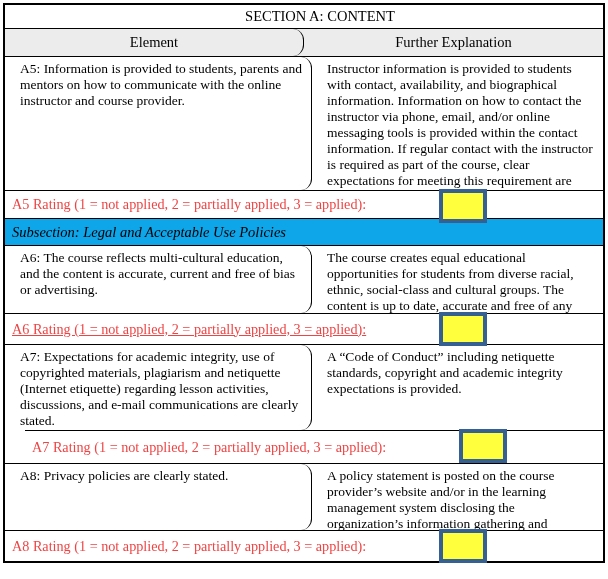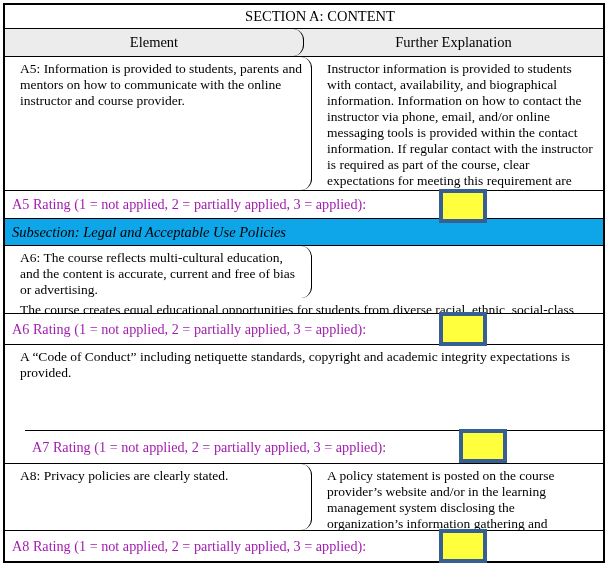--- a/index.html
+++ b/index.html
@@ -35,32 +35,32 @@
   .content-row .cell-left,
   .content-row .cell-right {
     padding: 4px 9px 0 7px;
     font-size: 13.5px;
     line-height: 16px;
     overflow: hidden;
     margin-left: 8px;
   }
 
   .row-a5 { height: 134px; }
-  .row-a6 { height: 68px; flex-direction: column; }
+  .row-a6 { height: 68px; }
   .row-a7 { height: 86px; }
   .row-a8 { height: 67px; }
 
   .rating-row {
-    color: #a21caf;
+    color: #ef4444;
     font-size: 14.2px;
     align-items: center;
     padding-left: 7px;
   }
   .rating-a5 { height: 28px; }
-  .rating-a6 { height: 31px; }
+  .rating-a6 { height: 31px; text-decoration: underline; }
   .rating-a7 { height: 33px; margin-left: 20px; }
   .rating-a8 { height: 31px; }
 
   .rating-box {
     position: absolute;
     left: 434px; top: -2px;
     width: 48px; height: 34px;
     background: #FFFF3D;
     border: 4px solid #366092;
     z-index: 2;
@@ -109,20 +109,21 @@
     <div class="cell-left">A6: The course reflects multi-cultural education, and the content is accurate, current and free of bias or advertising.</div>
     <div class="cell-right">The course creates equal educational opportunities for students from diverse racial, ethnic, social-class and cultural groups. The content is up to date, accurate and free of any bias.</div>
   </div>
 
   <div class="row rating-row rating-a6">
     <span>A6 Rating (1 = not applied, 2 = partially applied, 3 = applied):</span>
     <div class="rating-box"></div>
   </div>
 
   <div class="row content-row row-a7">
+    <div class="cell-left">A7: Expectations for academic integrity, use of copyrighted materials, plagiarism and netiquette (Internet etiquette) regarding lesson activities, discussions, and e-mail communications are clearly stated.</div>
     <div class="cell-right">A “Code of Conduct” including netiquette standards, copyright and academic integrity expectations is provided.</div>
   </div>
 
   <div class="row rating-row rating-a7">
     <span>A7 Rating (1 = not applied, 2 = partially applied, 3 = applied):</span>
     <div class="rating-box"></div>
   </div>
 
   <div class="row content-row row-a8">
     <div class="cell-left">A8: Privacy policies are clearly stated.</div>

